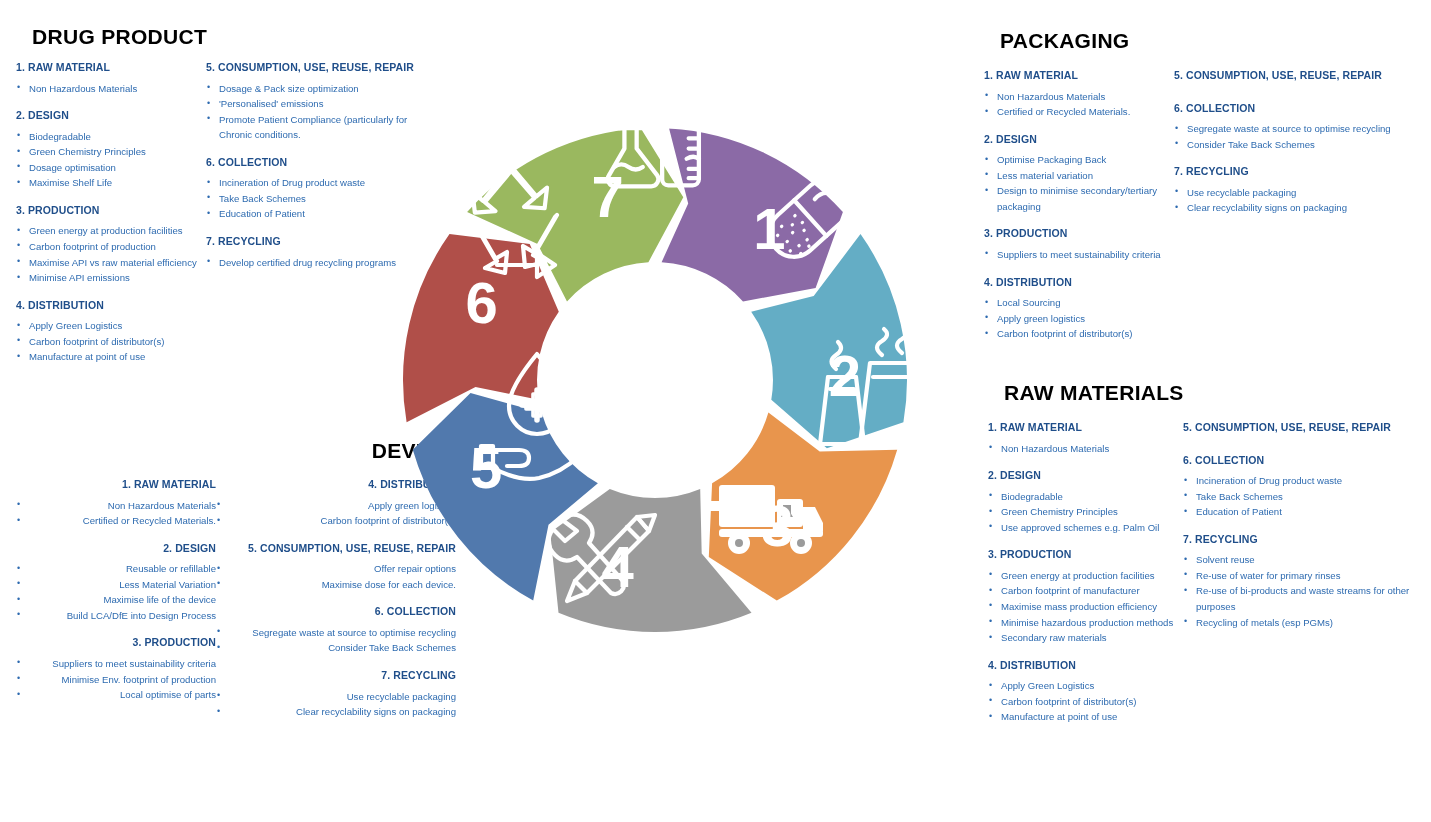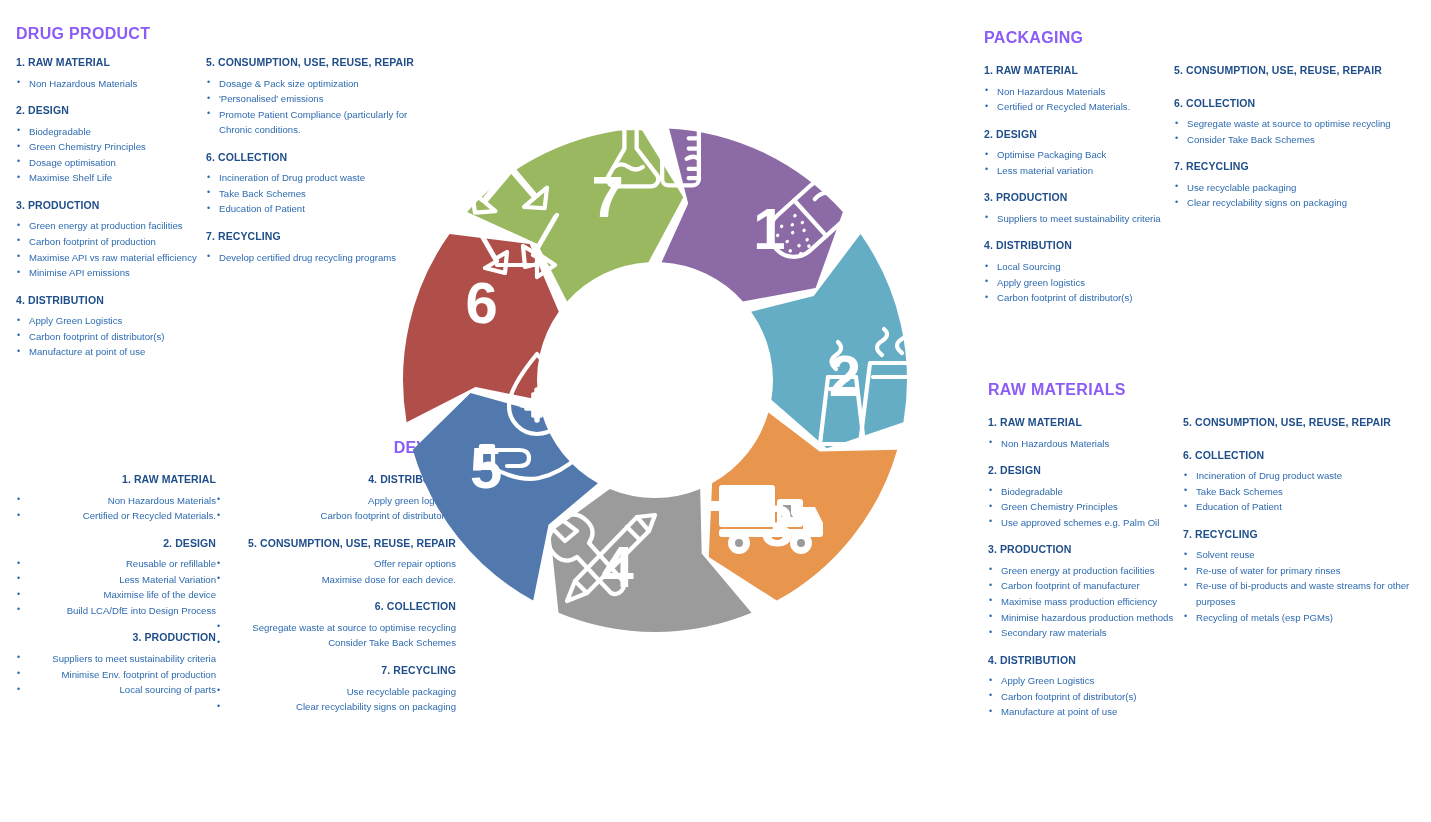--- a/index.html
+++ b/index.html
@@ -15,25 +15,25 @@
     overflow: hidden;
     font-family: "Liberation Sans", sans-serif;
     -webkit-font-smoothing: antialiased;
   }
 
   .panel {
     position: absolute;
   }
 
   .panel-title {
-    font-size: 16px;
+    font-size: 21px;
     font-weight: bold;
-    color: #8b5cf6;
+    color: #000000;
     letter-spacing: 0.3px;
-    margin: 0 0 14px 0;
+    margin: 0 0 14px 16px;
     line-height: 1;
   }
 
   .panel-cols {
     display: flex;
     flex-direction: row;
     align-items: flex-start;
   }
 
   .col {
@@ -201,21 +201,21 @@
             <li>Less Material Variation</li>
             <li>Maximise life of the device</li>
             <li>Build LCA/DfE into Design Process</li>
           </ul>
         </div>
         <div class="stage">
           <div class="stage-title">3. PRODUCTION</div>
           <ul class="bullets">
             <li>Suppliers to meet sustainability criteria</li>
             <li>Minimise Env. footprint of production</li>
-            <li>Local sourcing of parts</li>
+            <li>Local optimise of parts</li>
           </ul>
         </div>
       </div>
     <div class="col c2">
         <div class="stage">
           <div class="stage-title">4. DISTRIBUTION</div>
           <ul class="bullets">
             <li>Apply green logistics</li>
             <li>Carbon footprint of distributor(s)</li>
           </ul>
@@ -254,20 +254,21 @@
           <ul class="bullets">
             <li>Non Hazardous Materials</li>
             <li>Certified or Recycled Materials.</li>
           </ul>
         </div>
         <div class="stage">
           <div class="stage-title">2. DESIGN</div>
           <ul class="bullets">
             <li>Optimise Packaging Back</li>
             <li>Less material variation</li>
+            <li>Design to minimise secondary/tertiary packaging</li>
           </ul>
         </div>
         <div class="stage">
           <div class="stage-title">3. PRODUCTION</div>
           <ul class="bullets">
             <li>Suppliers to meet sustainability criteria</li>
           </ul>
         </div>
         <div class="stage">
           <div class="stage-title">4. DISTRIBUTION</div>

